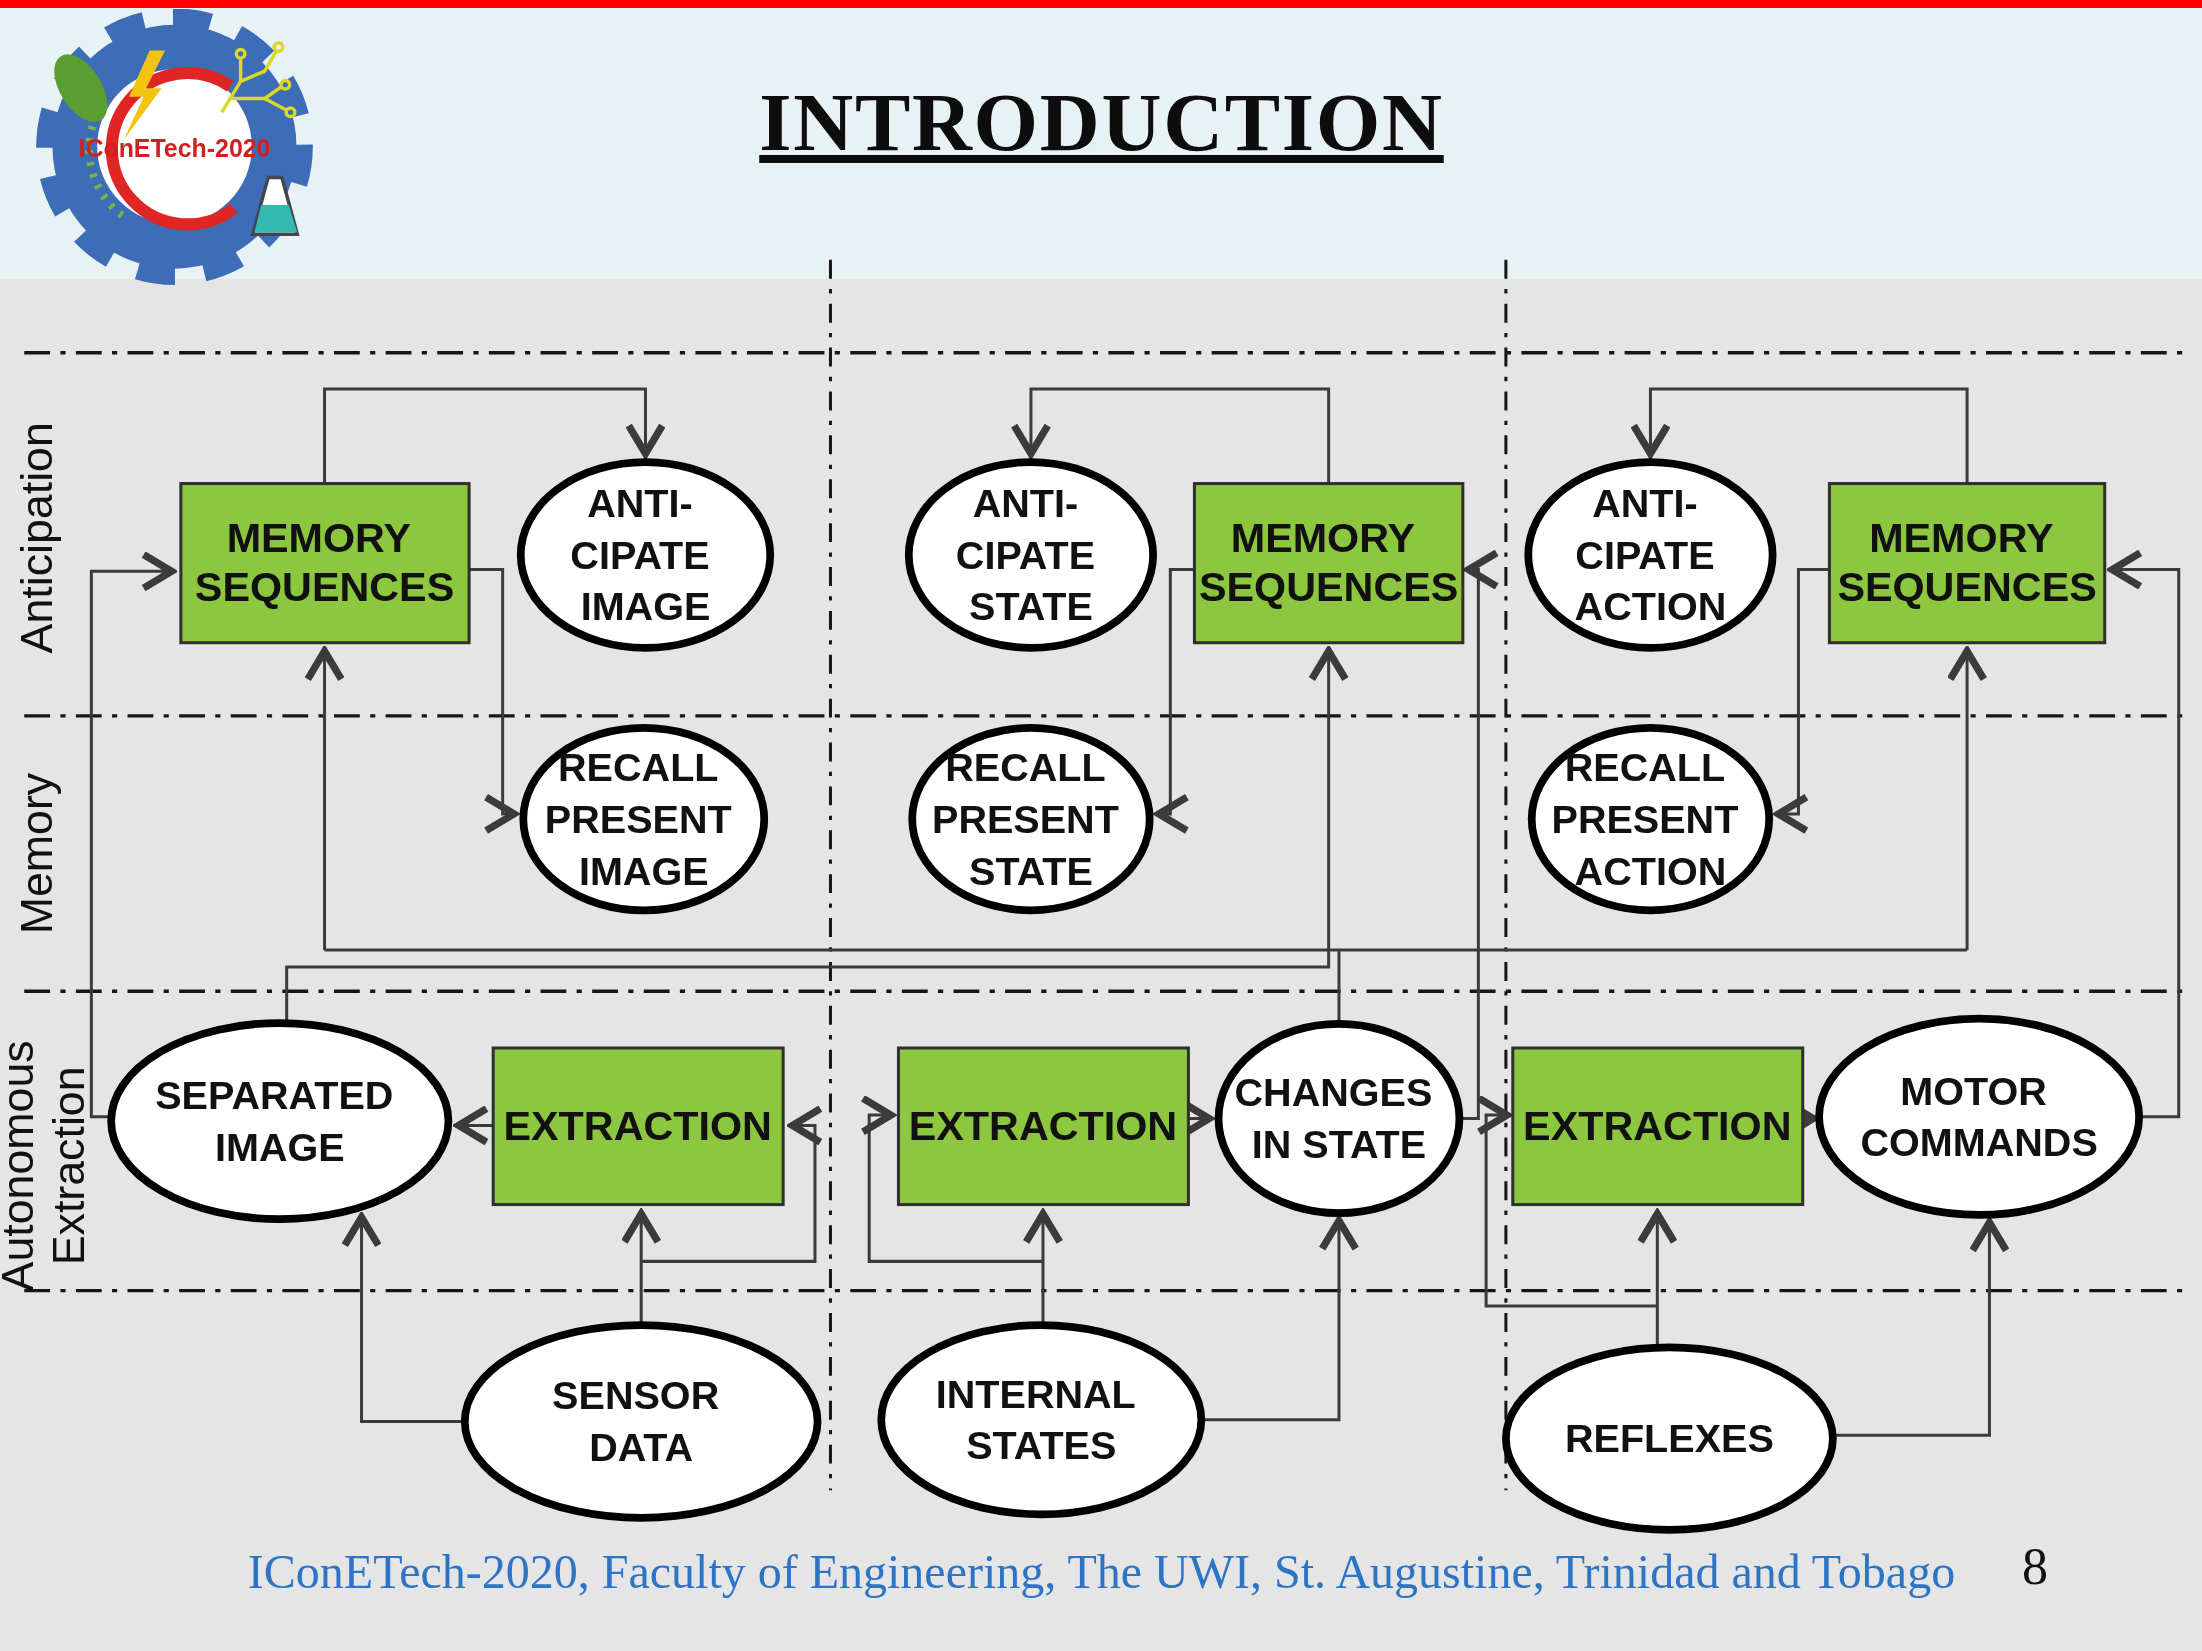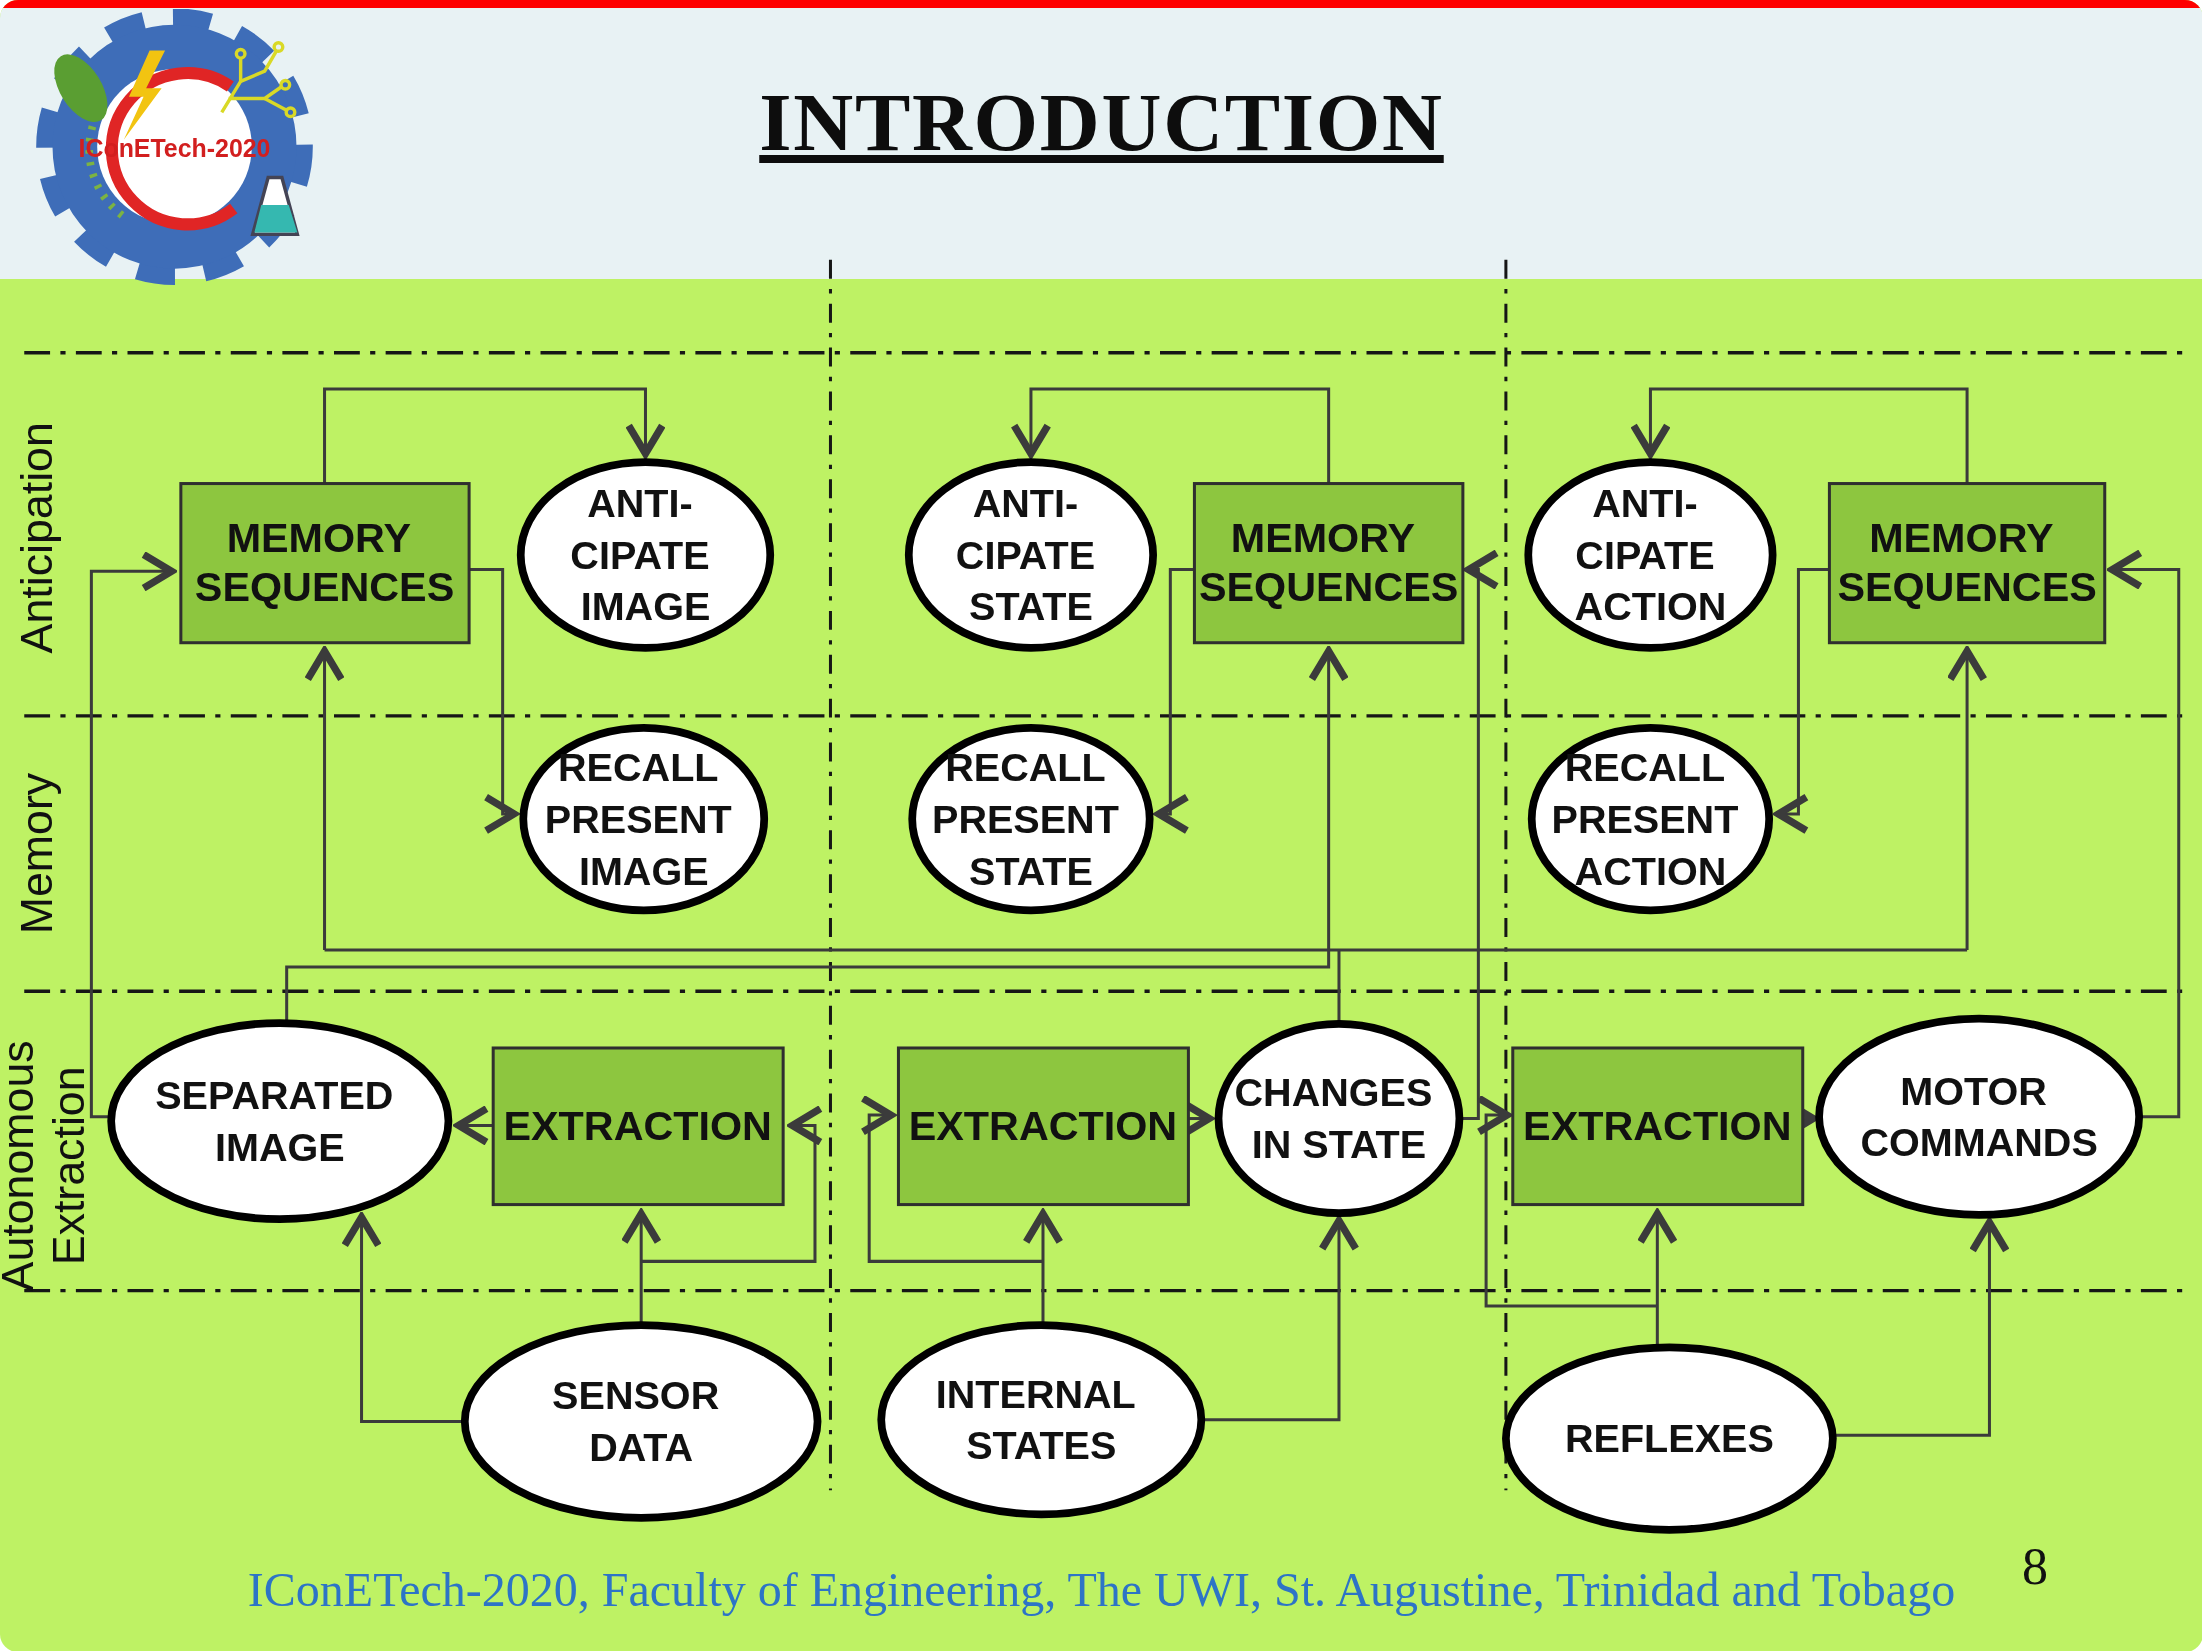--- a/index.html
+++ b/index.html
@@ -1,26 +1,26 @@
 <!DOCTYPE html>
 <html style="font-size:13.8px"><head>
 <meta charset="utf-8">
 <style>
   html,body{margin:0;padding:0;background:#ffffff;}
-  .slide{position:relative;width:2203px;height:1652px;background:#bef264;overflow:hidden;
-         font-family:"Liberation Sans",sans-serif;border-radius:18px;}
+  .slide{position:relative;width:2203px;height:1652px;background:#e5e5e5;overflow:hidden;
+         font-family:"Liberation Sans",sans-serif;}
   .topbar{position:absolute;left:0;top:0;width:2203px;height:7.7px;background:#fe0000;}
   .header{position:absolute;left:0;top:7.7px;width:2203px;height:271px;background:#e8f2f4;}
   .title{position:absolute;left:0;top:74px;width:2203px;text-align:center;
          font-family:"Liberation Serif",serif;font-weight:bold;font-size:83px;
          letter-spacing:1.7px;color:#0d0d0d;margin:0;text-decoration:underline;}
   .logo{position:absolute;left:19px;top:8.6px;}
   .diagram{position:absolute;left:0;top:0;width:2203px;height:1652px;}
   .footer{position:absolute;left:0;top:1544px;width:2203px;text-align:center;
-          font-family:"Liberation Serif",serif;font-size:48px;color:#2d74c6;margin-top:18px;}
+          font-family:"Liberation Serif",serif;font-size:48px;color:#2d74c6;}
   .pagenum{position:absolute;left:2022px;top:1537px;font-family:"Liberation Serif",serif;
            font-size:52px;color:#111111;}
   
   .conn{fill:none;stroke:#3b3b3b;stroke-width:3.5px;}
   .grid{fill:none;stroke:#161616;stroke-width:4px;stroke-dasharray:30 12 6 12;}
   .gridv{fill:none;stroke:#161616;stroke-width:3.5px;stroke-dasharray:22 12 5 12;}
   .nodebox{stroke:#2f2f2f;stroke-width:3.5px;}
   .nodeell{fill:#ffffff;stroke:#000000;stroke-width:9px;}
   .boxlbl{font-family:"Liberation Sans",sans-serif;font-size:48px;font-weight:600;fill:#111;}
   .elllbl{font-family:"Liberation Sans",sans-serif;font-size:46px;font-weight:600;fill:#111;}

